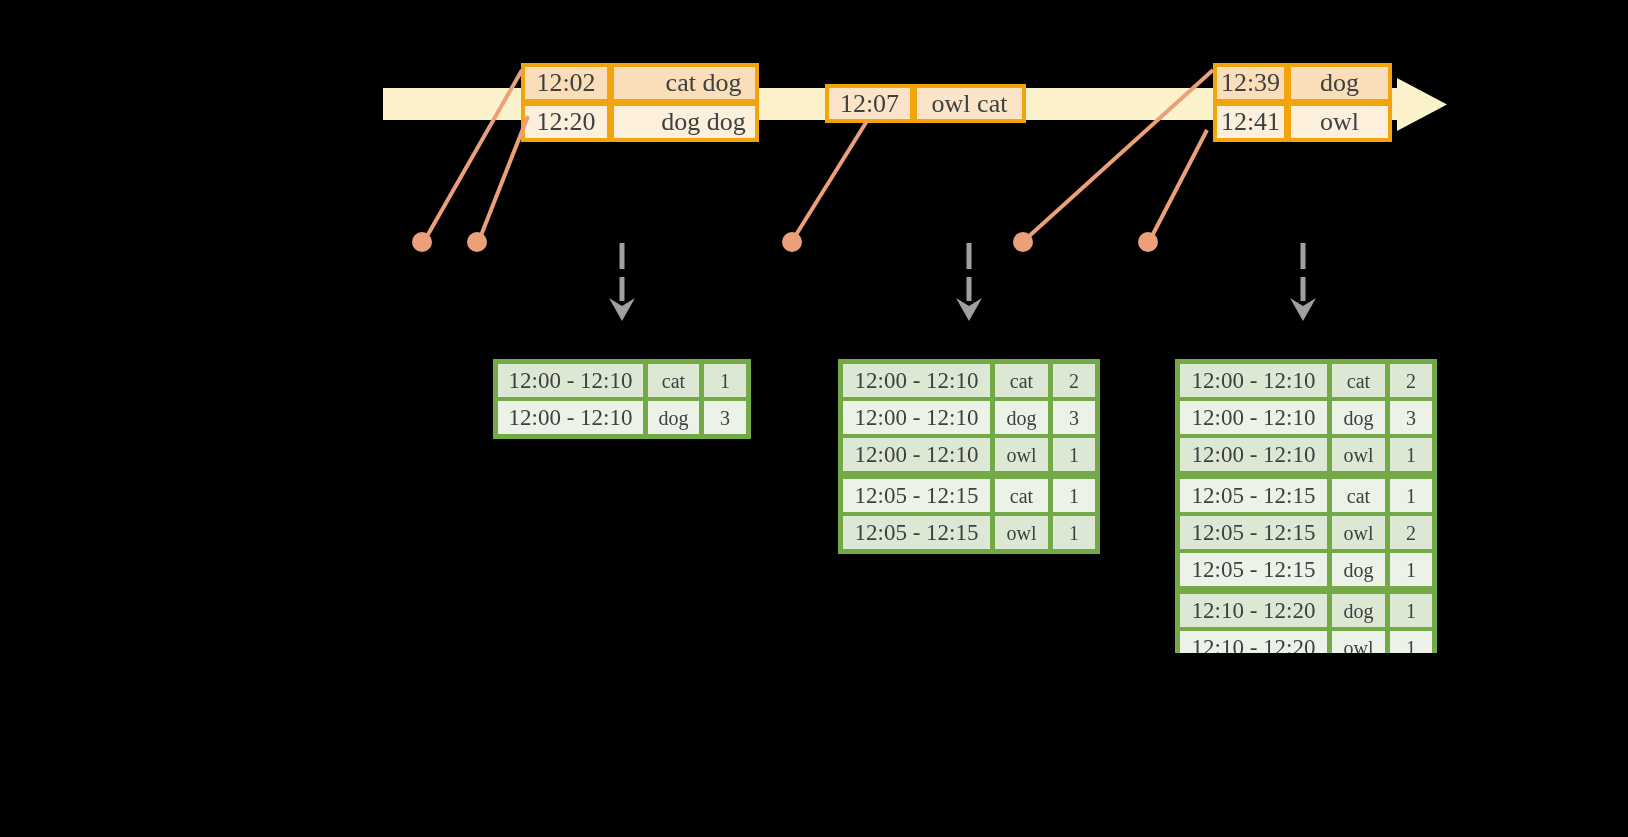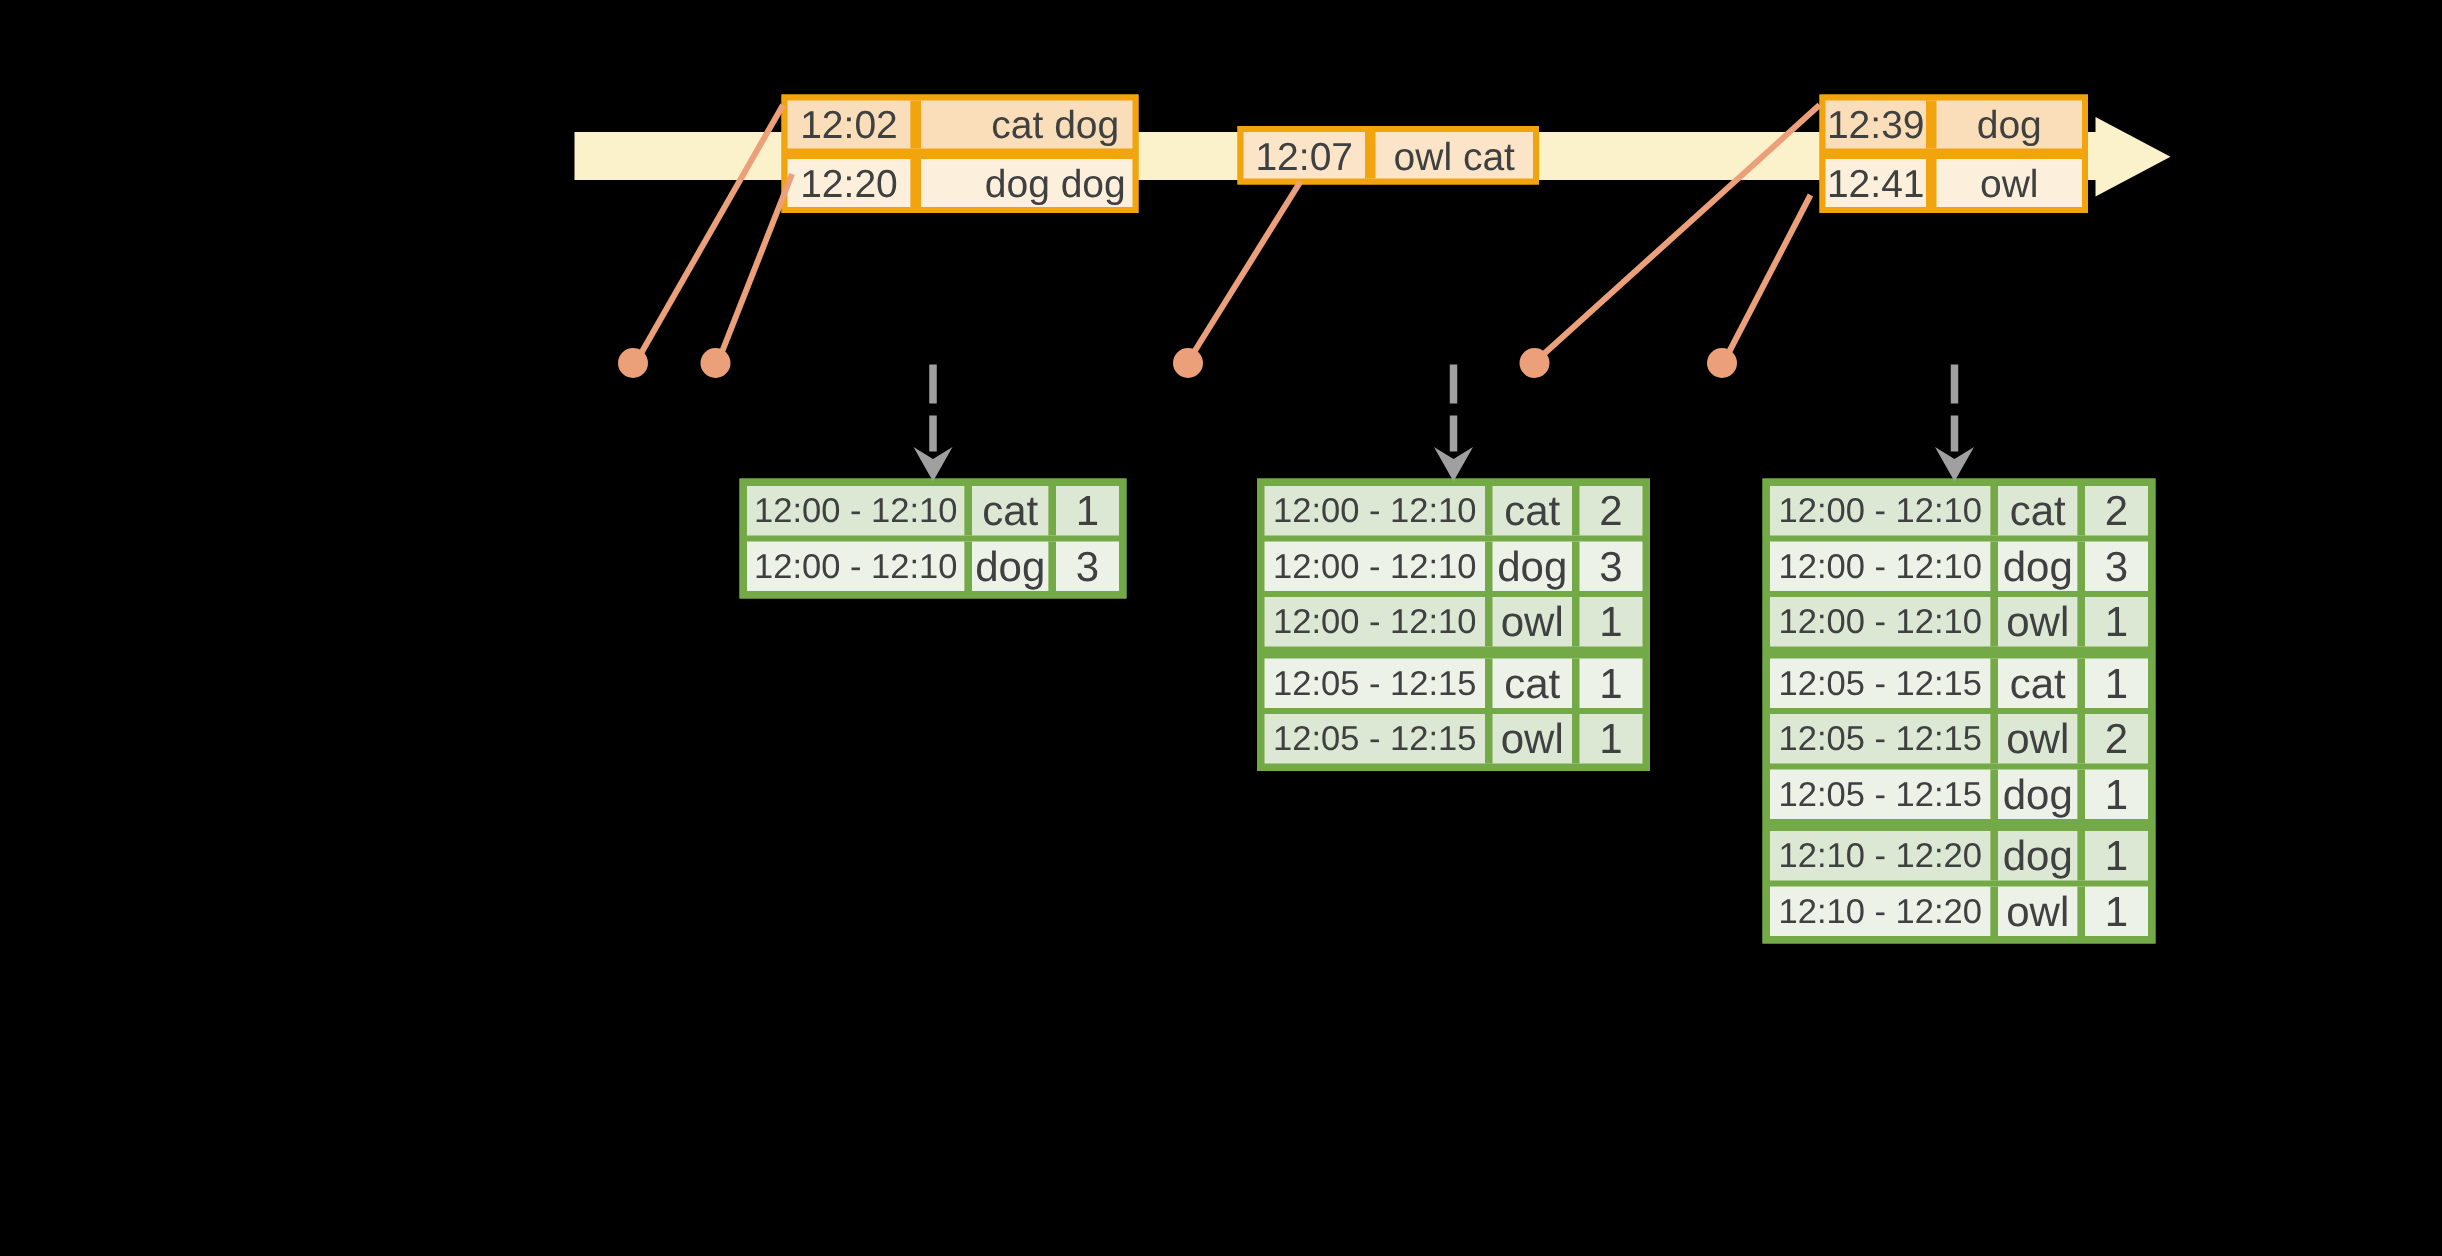--- a/index.html
+++ b/index.html
@@ -13,21 +13,21 @@
     --trigger-arrow:#A0A0A0;
     --result-border:#74A947;
     --result-row-dark:#DDE8D4;
     --result-row-light:#EDF2E9;
     --text:#3F4040;
   }
   html,body{margin:0;padding:0;background:var(--background,#000);}
   .canvas{
     position:relative;width:1628px;height:653px;overflow:hidden;
     background:var(--background,#000);
-    font-family:Liberation Sans, sans-serif;
+    font-family:Liberation Serif, serif;
     color:var(--text,#3F4040);
   }
   svg.overlay{position:absolute;left:0;top:0;width:1628px;height:837px;pointer-events:none;}
   .timeline-band{fill:var(--timeline-fill,#FBF2CB);}
   .connector-line{stroke:var(--connector,#ECA079);stroke-width:4;fill:none;}
   .event-dot{fill:var(--connector,#ECA079);}
   .trigger-line{stroke:var(--trigger-arrow,#A0A0A0);stroke-width:5;stroke-dasharray:26 8;fill:none;}
   .trigger-head{fill:var(--trigger-arrow,#A0A0A0);}
 
   
@@ -47,27 +47,28 @@
   .efill-dark{background:var(--event-row-dark,#FADEB9);}
   .efill-light{background:var(--event-row-light,#FCF0DC);}
   .efill-mid{background:var(--event-row-mid,#FBE4C8);}
 
   
   .gtable{
     position:absolute;
     border:5px solid var(--result-border,#74A947);
     background:var(--result-border,#74A947);
     box-sizing:border-box;
+    margin-top:40px;
   }
   .grow{display:flex;height:33px;}
   .grow + .grow{border-top:4px solid var(--result-border,#74A947);}
   .grow.gsep{border-top-width:8px;}
   .gcell{
     display:flex;align-items:center;justify-content:center;
-    font-size:28px;line-height:1;white-space:nowrap;
+    font-size:20px;line-height:1;white-space:nowrap;
   }
   .gcell + .gcell{border-left:5px solid var(--result-border,#74A947);}
   .gtime{font-size:23px;}
   .gfill-dark{background:var(--result-row-dark,#DDE8D4);}
   .gfill-light{background:var(--result-row-light,#EDF2E9);}
 
   
   .gt1 .gtime{width:145px;} .gt1 .gword{width:51px;} .gt1 .gcount{width:42px;}
   .gt23 .gtime{width:147px;} .gt23 .gword{width:53px;} .gt23 .gcount{width:42px;}
 

